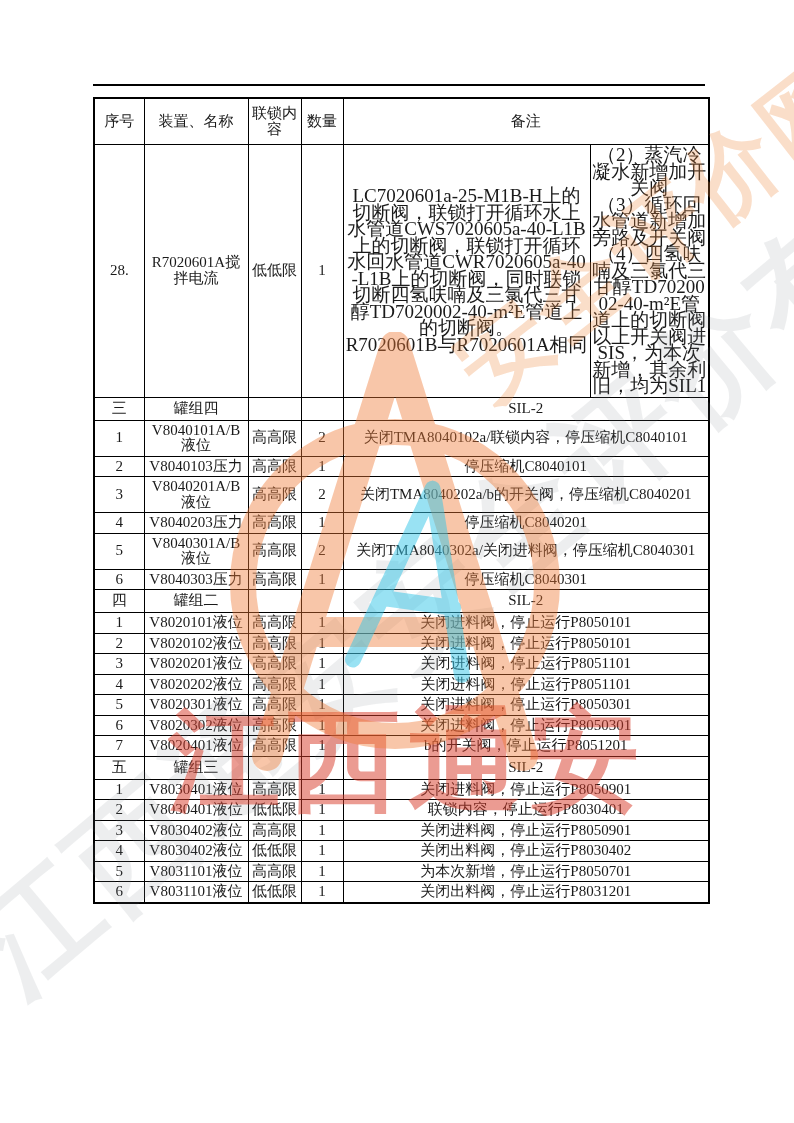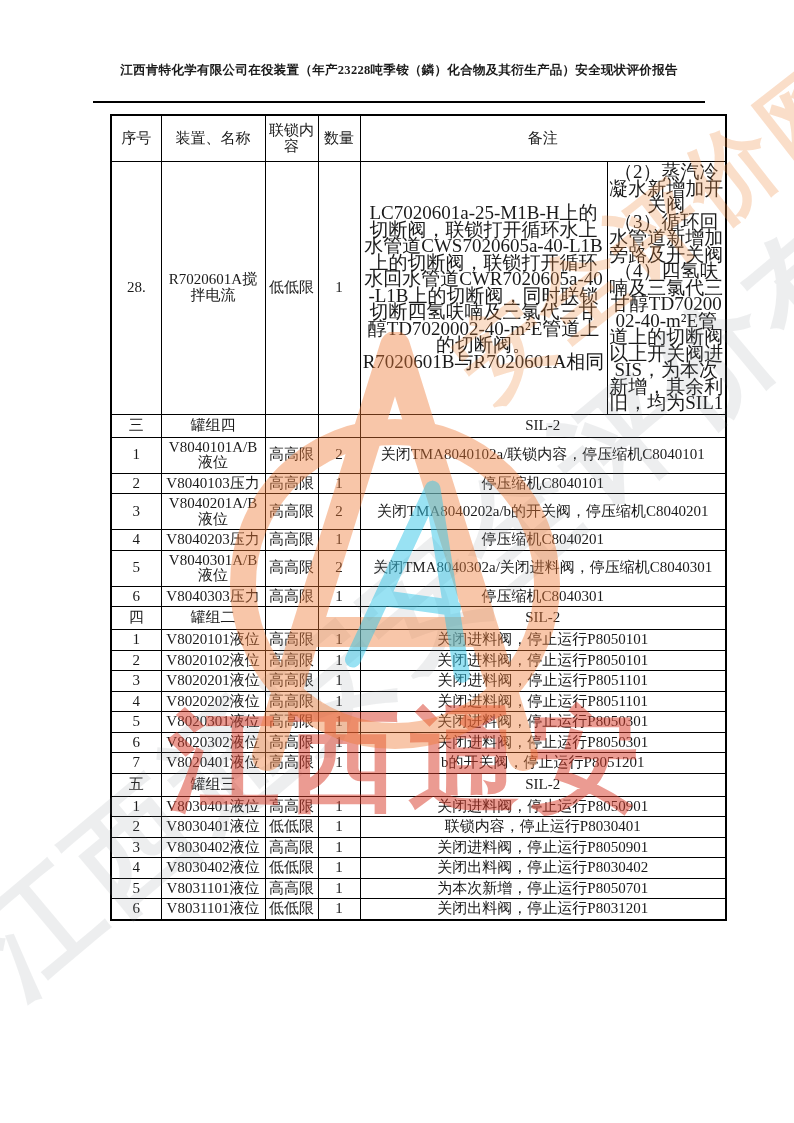--- a/index.html
+++ b/index.html
@@ -5,21 +5,21 @@
   html,body{margin:0;padding:0;background:#888;}
   #page{position:relative;width:794px;height:1123px;background:#ffffff;margin:0 auto;
         font-family:"Liberation Serif","DejaVu Serif",serif;color:#1a1a1a;overflow:hidden;}
   .abs{position:absolute;}
 
   
   #doc-title{left:93px;top:62px;width:612px;text-align:center;font-size:12.5px;font-weight:bold;letter-spacing:.3px;}
   #header-rule{left:93px;top:84px;width:612px;border-top:2px solid #000;}
 
   
-  #main-table-wrap{left:110px;top:95px;width:640px;}
+  #main-table-wrap{left:93px;top:95px;width:640px;}
   table.main{border-collapse:collapse;table-layout:fixed;width:615px;border:2px solid #000;}
   table.main td,table.main th{border:1px solid #000;text-align:center;vertical-align:middle;
       font-size:15px;line-height:15.5px;padding:2px 1px;font-weight:normal;overflow:hidden;word-break:break-all;}
   table.main tr.head th{height:41px;font-size:15px;}
   table.main td.preline{white-space:pre-line;font-size:19px;line-height:16.5px;}
   table.main tr.section td{height:18px;}
 
   
   .wm{pointer-events:none;position:absolute;z-index:5;}
   #wm-ghost{left:-60px;top:905px;font-size:120px;font-weight:bold;white-space:nowrap;
@@ -30,21 +30,20 @@
       font-weight:bold;letter-spacing:8px;opacity:.5;white-space:nowrap;}
   #wm-logo{left:205px;top:332px;opacity:.42;}
   #wm-cyan{left:345px;top:478px;opacity:.5;transform:rotate(8deg);}
   .z1{position:relative;z-index:1;}
 </style>
 </head>
 <body>
 
 <div id="page">
 
-  <div class="abs z1" id="doc-title">江西肯特化学有限公司在役装置（年产23228吨季铵（鏻）化合物及其衍生产品）安全现状评价报告</div>
   <div class="abs z1" id="header-rule"></div>
 
   <div class="abs z1" id="main-table-wrap">
     <table class="main">
       <colgroup>
         <col style="width:50px">
           <col style="width:104px">
           <col style="width:53px">
         <col style="width:42px">
           <col style="width:247px">

